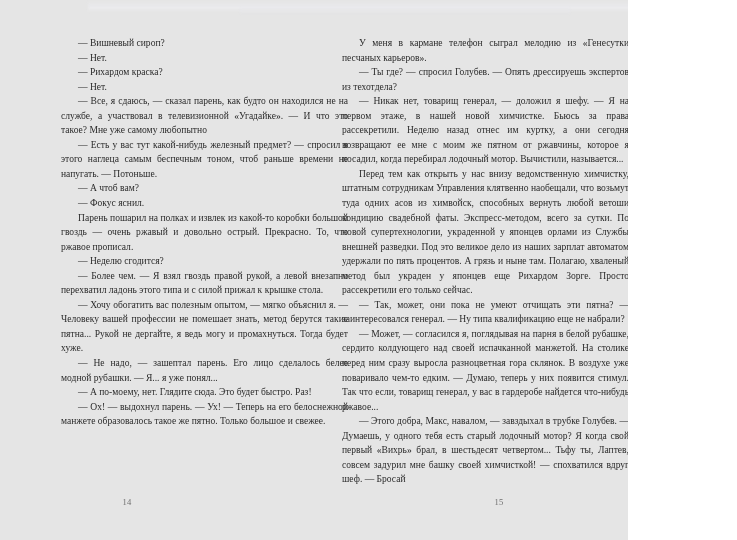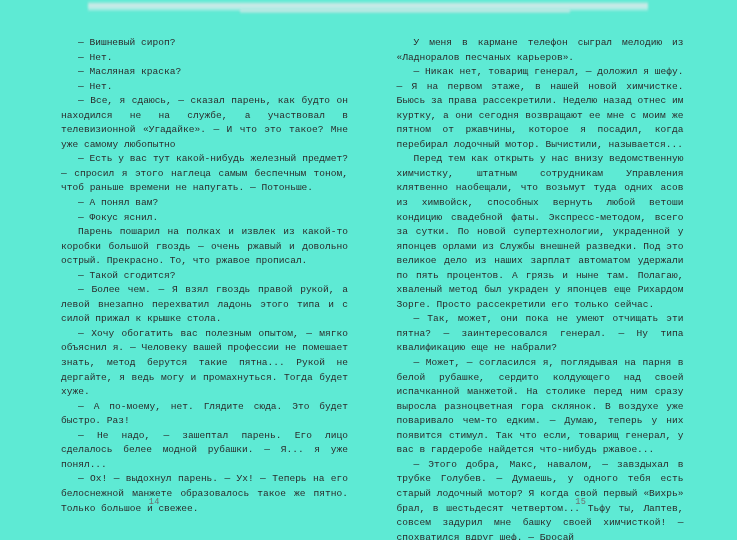--- a/index.html
+++ b/index.html
@@ -4,25 +4,25 @@
 <title>Book spread scan</title>
 <style>
   html, body {
     margin: 0;
     padding: 0;
     background: #ffffff;
   }
 
   #scan-page {
     position: relative;
-    width: 737px;
+    width: 628px;
     height: 540px;
-    background: #5eead4;
+    background: #e5e5e5;
     overflow: hidden;
-    font-family: Liberation Mono, monospace;
+    font-family: Liberation Serif, serif;
     -webkit-font-smoothing: antialiased;
   }
 
   
   #scan-artifact-band {
     position: absolute;
     left: 88px;
     top: 1px;
     width: 560px;
     height: 11px;
@@ -105,40 +105,41 @@
 
   <div id="scan-artifact-band"></div>
   <div id="scan-artifact-band2"></div>
 
   <div class="spread">
 
     <div class="book-page" id="page-left">
       <div class="page-textblock">
           <p>— Вишневый сироп?</p>
           <p>— Нет.</p>
-          <p>— Масляная краска?</p>
+          <p>— Рихардом краска?</p>
           <p>— Нет.</p>
           <p>— Все, я сдаюсь, — сказал парень, как будто он нахо­дился не на службе, а участвовал в телевизионной «Уга­дайке». — И что это такое? Мне уже самому любопытно</p>
           <p>— Есть у вас тут какой-нибудь железный предмет? — спросил я этого наглеца самым беспечным тоном, чтоб раньше времени не напугать. — Потоньше.</p>
-          <p>— А понял вам?</p>
+          <p>— А чтоб вам?</p>
           <p>— Фокус яснил.</p>
           <p>Парень пошарил на полках и извлек из какой-то ко­робки большой гвоздь — очень ржавый и довольно острый. Прекрасно. То, что ржавое прописал.</p>
-          <p>— Такой сгодится?</p>
+          <p>— Неделю сгодится?</p>
           <p>— Более чем. — Я взял гвоздь правой рукой, а левой внезапно перехватил ладонь этого типа и с силой прижал к крышке стола.</p>
           <p>— Хочу обогатить вас полезным опытом, — мягко объ­яснил я. — Человеку вашей профессии не помешает знать, метод берутся такие пятна... Рукой не дергайте, я ведь могу и промахнуться. Тогда будет хуже.</p>
+          <p>— Не надо, — зашептал парень. Его лицо сделалось бе­лее модной рубашки. — Я... я уже понял...</p>
           <p>— А по-моему, нет. Глядите сюда. Это будет быстро. Раз!</p>
-          <p>— Не надо, — зашептал парень. Его лицо сделалось бе­лее модной рубашки. — Я... я уже понял...</p>
           <p>— Ох! — выдохнул парень. — Ух! — Теперь на его бело­снежной манжете образовалось такое же пятно. Только большое и свежее.</p>
         </div>
       <div class="page-number">14</div>
     </div>
 
     <div class="book-page" id="page-right">
       <div class="page-textblock">
-          <p>У меня в кармане телефон сыграл мелодию из «Ладно­ралов песчаных карьеров».</p>
+          <p>У меня в кармане телефон сыграл мелодию из «Гене­сутки песчаных карьеров».</p>
+          <p>— Ты где? — спросил Голубев. — Опять дрессируешь экспертов из техотдела?</p>
           <p>— Никак нет, товарищ генерал, — доложил я шефу. — Я на первом этаже, в нашей новой химчистке. Бьюсь за права рассекретили. Неделю назад отнес им куртку, а они сегодня возвращают ее мне с моим же пятном от ржавчи­ны, которое я посадил, когда перебирал лодочный мотор. Вычистили, называется...</p>
           <p>Перед тем как открыть у нас внизу ведомственную химчистку, штатным сотрудникам Управления клятвенно наобещали, что возьмут туда одних асов из химвойск, способных вернуть любой ветоши кондицию свадебной фаты. Экспресс-методом, всего за сутки. По новой супер­технологии, украденной у японцев орлами из Службы внешней разведки. Под это великое дело из наших зар­плат автоматом удержали по пять процентов. А грязь и ныне там. Полагаю, хваленый метод был украден у японцев еще Рихардом Зорге. Просто рассекретили его только сейчас.</p>
           <p>— Так, может, они пока не умеют отчищать эти пят­на? — заинтересовался генерал. — Ну типа квалификацию еще не набрали?</p>
           <p>— Может, — согласился я, поглядывая на парня в бе­лой рубашке, сердито колдующего над своей испачкан­ной манжетой. На столике перед ним сразу выросла раз­ноцветная гора склянок. В воздухе уже поваривало чем-то едким. — Думаю, теперь у них появится стимул. Так что если, товарищ генерал, у вас в гардеробе найдется что-нибудь ржавое...</p>
           <p>— Этого добра, Макс, навалом, — завздыхал в трубке Голубев. — Думаешь, у одного тебя есть старый лодочный мотор? Я когда свой первый «Вихрь» брал, в шестьдесят четвертом... Тьфу ты, Лаптев, совсем задурил мне башку своей химчисткой! — спохватился вдруг шеф. — Бросай</p>
         </div>
       <div class="page-number">15</div>
     </div>
 
   </div>

